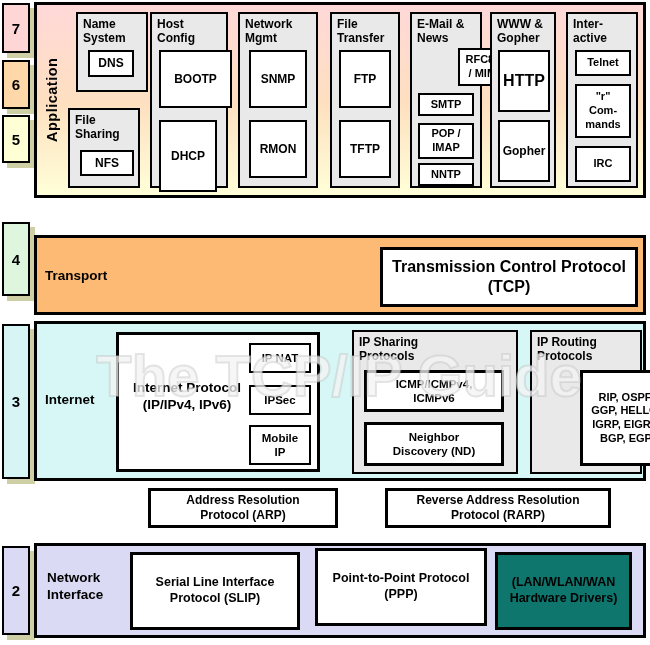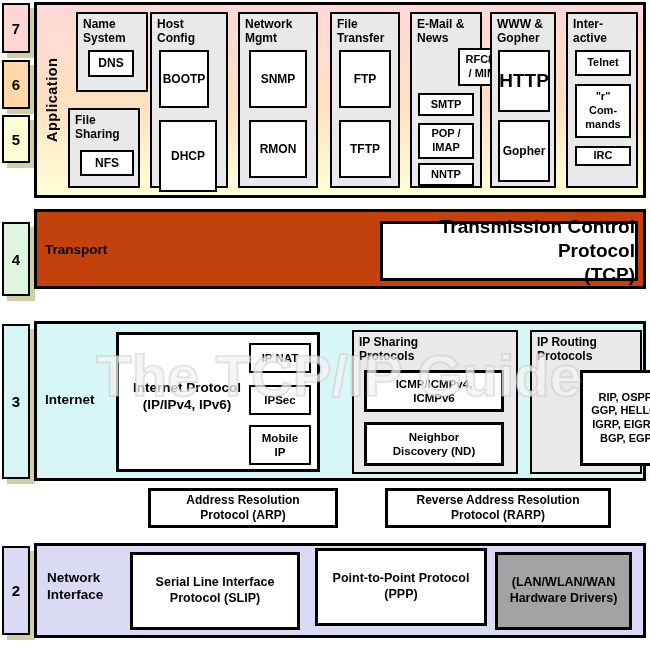--- a/index.html
+++ b/index.html
@@ -29,32 +29,32 @@
   .box {
     position:absolute; background:#fff; border:2px solid #000;
     display:flex; align-items:center; justify-content:center;
     text-align:center; font-size:12px; line-height:1.25; white-space:pre-line;
   }
   .b3 { border-width:3px; }
   .fs10 { font-size:11px;margin-left:40px; }
   .fs11 { font-size:11px; }
   .fs115 { font-size:11.5px; }
   .fs125 { font-size:12.5px; }
-  .fs135 { font-size:19px;text-align:right; }
+  .fs135 { font-size:16px; }
 
   .layer-label { position:absolute; font-size:13.5px; line-height:1.25; white-space:pre-line; }
 
   .vert-label {
     position:absolute; left:2px; top:10px; width:26px; height:170px;
     display:flex; align-items:center; justify-content:center;
     writing-mode:vertical-rl; transform:rotate(180deg);
     font-size:14.5px; letter-spacing:0.5px;
   }
 
-  .hw { background:#a3a3a3; }
+  .hw { background:#0f766e; }
 
   .watermark {
     position:absolute; left:30px; top:342px; width:618px;
     font-size:58px; text-align:center; white-space:nowrap;
     color:rgba(255,255,255,0.62);
     -webkit-text-stroke:2px rgba(185,185,185,0.35);
     text-shadow:0 0 1px rgba(190,190,190,0.35);
     z-index:30; pointer-events:none;
   }
 </style>
@@ -82,21 +82,21 @@
 
     <div class="grp" style="left:31px;top:103px;width:72px;height:80px">
       <div class="grp-title">File
 Sharing</div>
       <div class="box" style="left:10px;top:40px;width:54px;height:26px">NFS</div>
     </div>
 
     <div class="grp" style="left:113px;top:7px;width:78px;height:176px">
       <div class="grp-title">Host
 Config</div>
-      <div class="box" style="left:7px;top:36px;width:50px;height:58px">BOOTP</div>
+      <div class="box" style="left:7px;top:36px;width:73px;height:58px">BOOTP</div>
       <div class="box" style="left:7px;top:106px;width:58px;height:72px">DHCP</div>
     </div>
 
     <div class="grp" style="left:201px;top:7px;width:80px;height:176px">
       <div class="grp-title">Network
 Mgmt</div>
       <div class="box" style="left:9px;top:36px;width:58px;height:58px">SNMP</div>
       <div class="box" style="left:9px;top:106px;width:58px;height:58px">RMON</div>
     </div>
 
@@ -125,25 +125,25 @@
       <div class="box" style="left:6px;top:106px;width:52px;height:62px">Gopher</div>
     </div>
 
     <div class="grp" style="left:529px;top:7px;width:72px;height:176px">
       <div class="grp-title">Inter-
 active</div>
       <div class="box fs11" style="left:7px;top:36px;width:56px;height:26px">Telnet</div>
       <div class="box fs11" style="left:7px;top:70px;width:56px;height:54px">"r"
 Com-
 mands</div>
-      <div class="box fs11" style="left:7px;top:132px;width:56px;height:20px">IRC</div>
+      <div class="box fs11" style="left:7px;top:132px;width:56px;height:36px">IRC</div>
     </div>
   </div>
 
-  <div class="layer" style="top:209px;height:80px;background:#c2410c">
+  <div class="layer" style="top:235px;height:80px;background:#fdba74">
     <div class="layer-label" style="left:8px;top:30px">Transport</div>
     <div class="box b3 fs135" style="left:343px;top:9px;width:258px;height:60px">Transmission Control Protocol
 (TCP)</div>
   </div>
 
   <div class="layer" style="top:321px;height:160px;background:#d7f7f7">
     <div class="layer-label" style="left:8px;top:68px">Internet</div>
 
     <div class="box b3" style="left:79px;top:8px;width:204px;height:140px">
       <div class="layer-label" style="left:2px;top:45px;width:132px;text-align:center;font-size:13.5px">Internet Protocol

